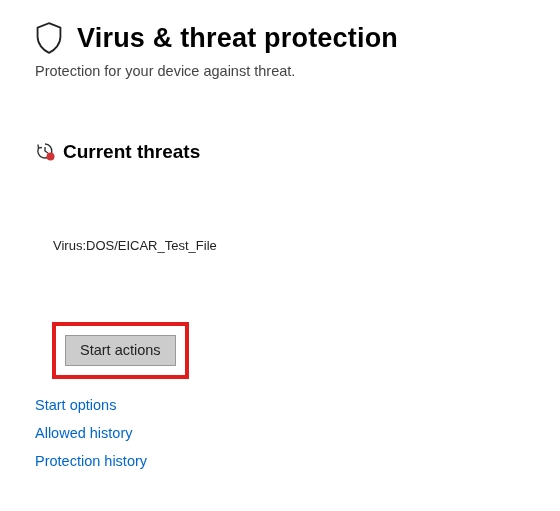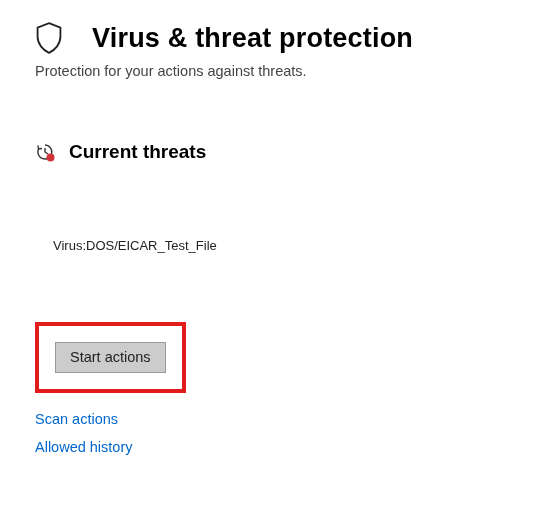--- a/index.html
+++ b/index.html
@@ -13,21 +13,21 @@
       width: 560px;
       height: 511px;
       padding: 0;
     }
     .container {
       padding: 0 35px;
     }
     .header {
       display: flex;
       align-items: center;
-      gap: 29px;
+      gap: 14px;
       padding-top: 22px;
     }
     .shield-icon {
       width: 28px;
       height: 32px;
       flex-shrink: 0;
     }
     .page-title {
       font-size: 27px;
       font-weight: 600;
@@ -35,22 +35,21 @@
       letter-spacing: 0.2px;
     }
     .page-subtitle {
       font-size: 14.5px;
       color: #444;
       margin-top: 9px;
       margin-left: 0;
     }
     .section-header {
       display: flex;
-      align-items: center;
-      gap: 14px;
+      gap: 8px;
       margin-top: 62px;
     }
     .threat-icon {
       width: 20px;
       height: 20px;
       flex-shrink: 0;
     }
     .section-title {
       font-size: 19px;
       font-weight: 600;
@@ -63,23 +62,23 @@
     }
     .threat-item {
       font-size: 13px;
       color: #222;
       margin-top: 75px;
       margin-left: 18px;
     }
     .button-highlight {
       display: inline-block;
       border: 4px solid #e21b1b;
-      padding: 16px;
+      padding: 9px;
       margin-top: 69px;
-      margin-left: 0;
+      margin-left: 17px;
     }
     .start-actions-btn {
       font-family: inherit;
       font-size: 14.5px;
       color: #222;
       background: #cccccc;
       border: 1px solid #999;
       padding: 6px 14px 7px 14px;
       cursor: pointer;
     }
@@ -100,37 +99,38 @@
 
 <div class="container">
   <div class="header">
     <span class="shield-icon">
       <svg viewBox="0 0 24 28" width="28" height="32">
         <path d="M12 1 L22 5 L22 13 C22 19 17.5 24.5 12 27 C6.5 24.5 2 19 2 13 L2 5 Z" fill="none" stroke="#222" stroke-width="1.6"></path>
       </svg>
     </span>
     <h1 class="page-title">Virus &amp; threat protection</h1>
   </div>
-  <p class="page-subtitle">Protection for your actions against threats.</p>
+  <p class="page-subtitle">Protection for your device against threat.</p>
 
   <div class="section-header">
     <span class="threat-icon">
       <svg viewBox="0 0 20 20" width="20" height="20">
         <path d="M10 3 A7 7 0 1 1 3.5 7" fill="none" stroke="#333" stroke-width="1.4"></path>
         <path d="M3 3.5 L3.5 7 L7 6.5" fill="none" stroke="#333" stroke-width="1.4"></path>
         <path d="M10 6 L10 10 L13 12" fill="none" stroke="#333" stroke-width="1.4"></path>
         <circle cx="15.5" cy="15.5" r="4" fill="#d13438"></circle>
       </svg>
     </span>
     <h2 class="section-title">Current threats</h2>
   </div>
 
   <div class="threat-item">Virus:DOS/EICAR_Test_File</div>
 
   <div class="button-highlight">
     <button class="start-actions-btn">Start actions</button>
   </div>
 
   <div class="links">
-    <a class="link-item">Scan actions</a>
+    <a class="link-item">Start options</a>
     <a class="link-item">Allowed history</a>
+    <a class="link-item">Protection history</a>
   </div>
 </div>
 
 </body></html>

